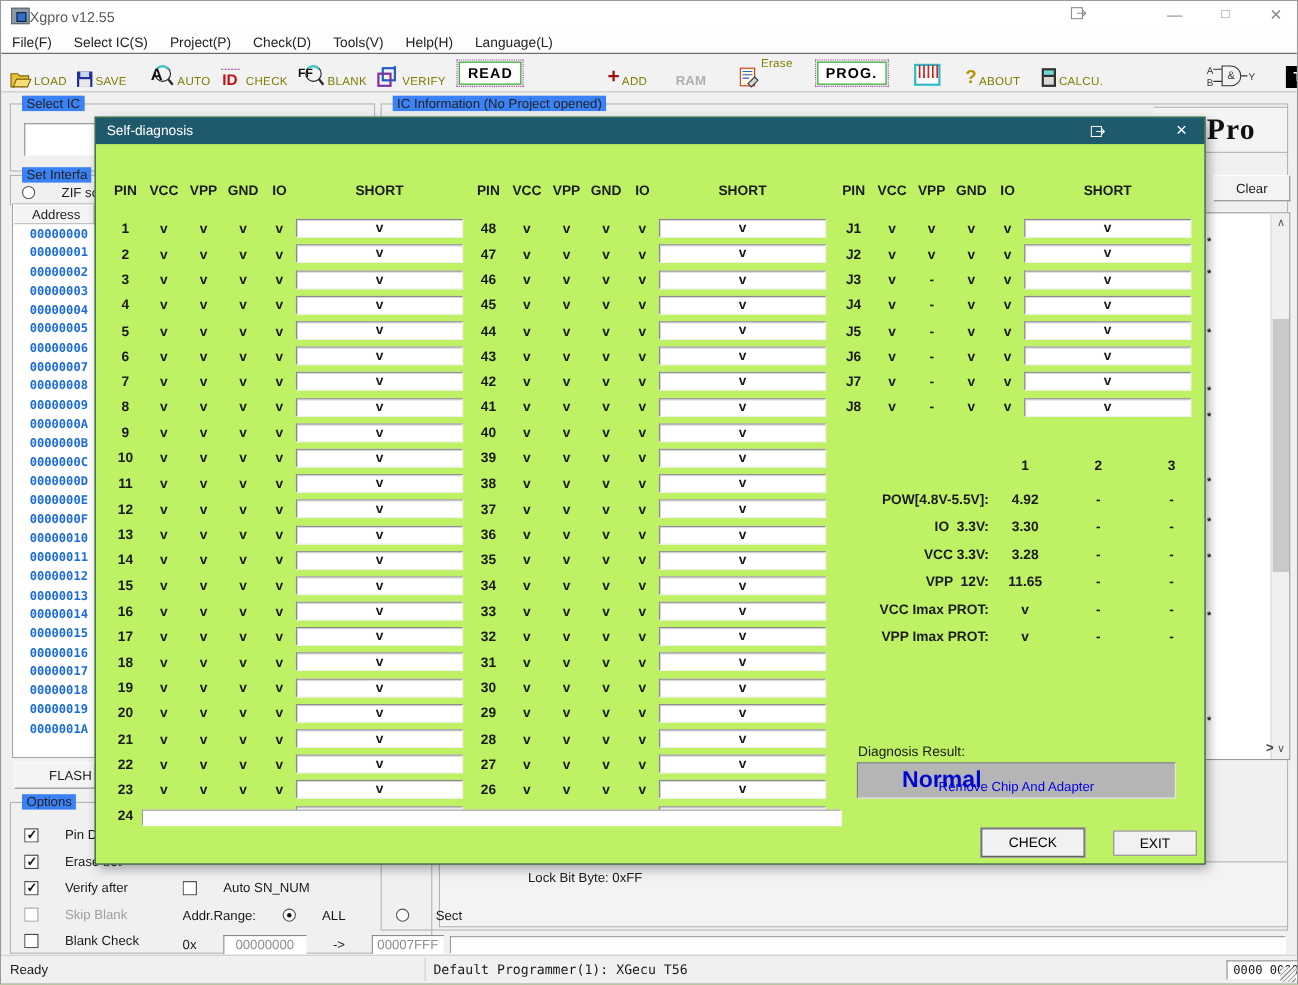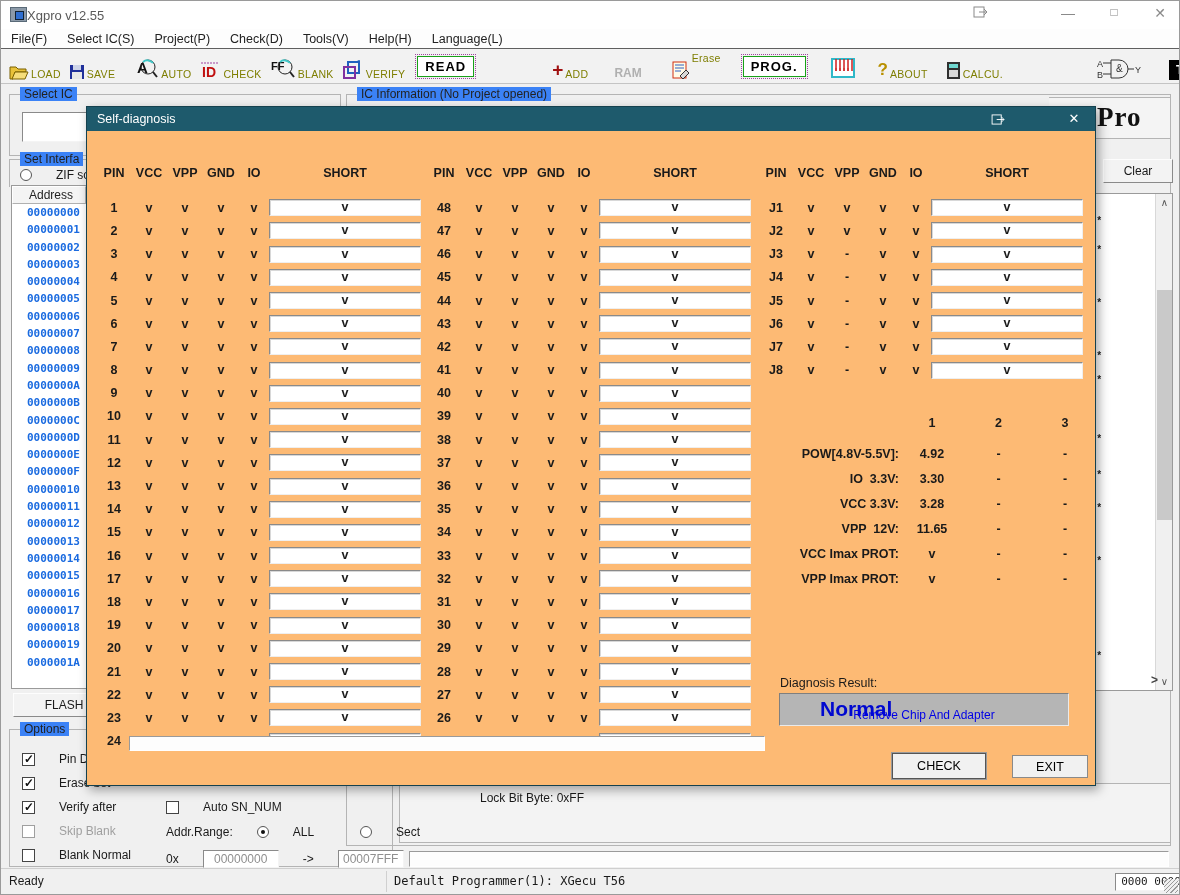--- a/index.html
+++ b/index.html
@@ -69,21 +69,21 @@
   .rad.sel::after { content:""; position:absolute; left:3px; top:3px; width:4px; height:4px; border-radius:50%; background:#111; }
   .hexfield { display:inline-block; text-align:center; color:#8f8f8f; font-size:12px; padding-top:1px; }
 
   
   .statusbar { position:absolute; left:0; bottom:0; width:100%; height:26px; background:#f0f0f0;
     border-top:1px solid #cfcfcf; }
   .grip { position:absolute; right:1px; bottom:1px; width:14px; height:14px;
     background:repeating-linear-gradient(135deg,#f0f0f0 0 2px,#9a9a9a 2px 3px); }
 
   
-  .dialog { position:absolute; left:85px; top:105px; width:1010px; height:680px; background:#fdba74;
+  .dialog { position:absolute; left:85px; top:105px; width:1010px; height:680px; background:#bef264;
     border:1px solid #15414e; box-shadow:3px 4px 10px rgba(0,0,0,.35); }
   .dlg-title { position:absolute; left:0; top:0; width:100%; height:24px; background:#1e5a6c; color:#fff;
     font-size:12.5px; line-height:24px; padding-left:10px; }
   .dlg-x { position:absolute; top:0; width:38px; height:24px; text-align:center; color:#fff; line-height:24px; font-size:13px; }
   .dlg-body { position:absolute; left:0; top:24px; right:0; bottom:0; font-weight:bold; font-size:12.5px; }
 
   .pgrid { position:absolute; }
   .phead, .prow { display:grid; grid-template-columns:34px 36px 36px 36px 30px 152px; align-items:center; height:23.2px; }
   .phead span { text-align:center; }
   .cell { text-align:center; }
@@ -337,21 +337,21 @@
       <div class="cbrow" style="left:12px;top:70px;width:130px;">
         <span class="cb checked"></span>
         <span class="">Verify after</span>
       </div>
       <div class="cbrow" style="left:12px;top:94px;width:130px;">
         <span class="cb disabled"></span>
         <span class="dis">Skip Blank</span>
       </div>
       <div class="cbrow" style="left:12px;top:118px;width:130px;">
         <span class="cb"></span>
-        <span class="">Blank Normal</span>
+        <span class="">Blank Check</span>
       </div>
     </div>
   <div class="cbrow" style="left:156px;top:70px;">
     <span class="cb"></span>
     <span>Auto SN_NUM</span>
   </div>
   <div class="cbrow" style="left:156px;top:95px;">
     <span>Addr.Range:</span>
     <span class="rad sel"></span>
     <span>ALL</span>

